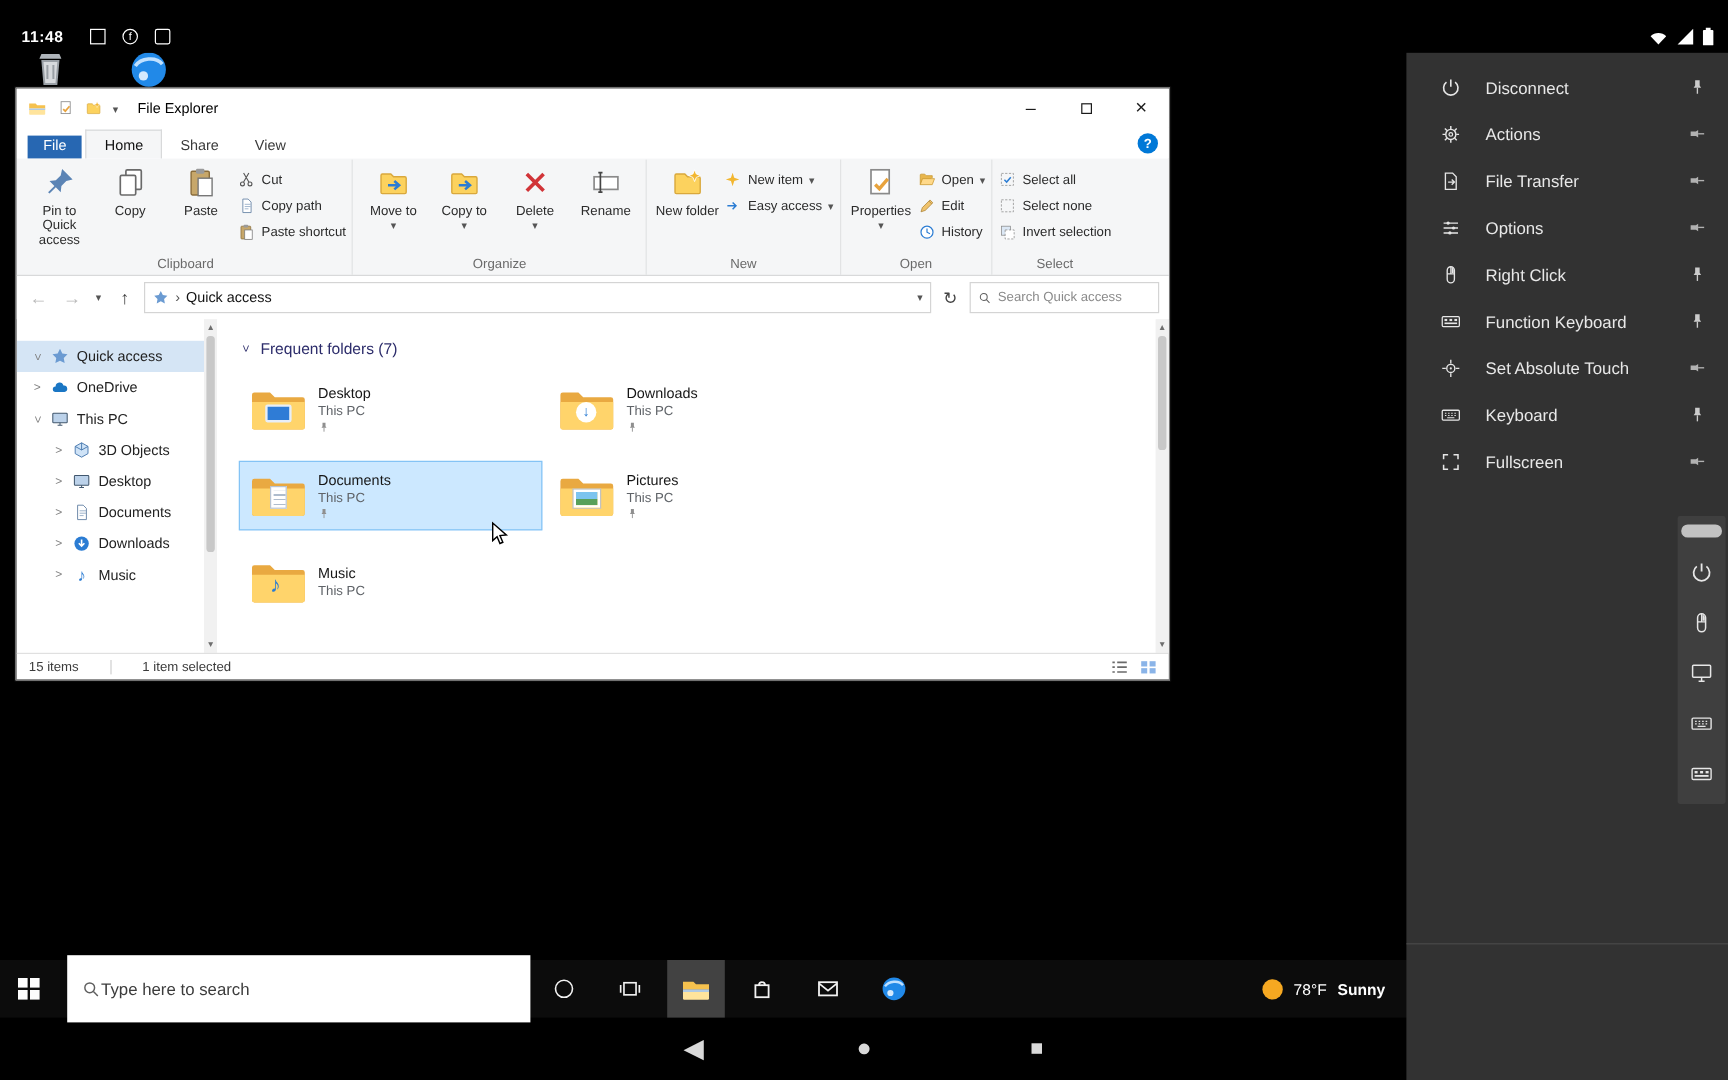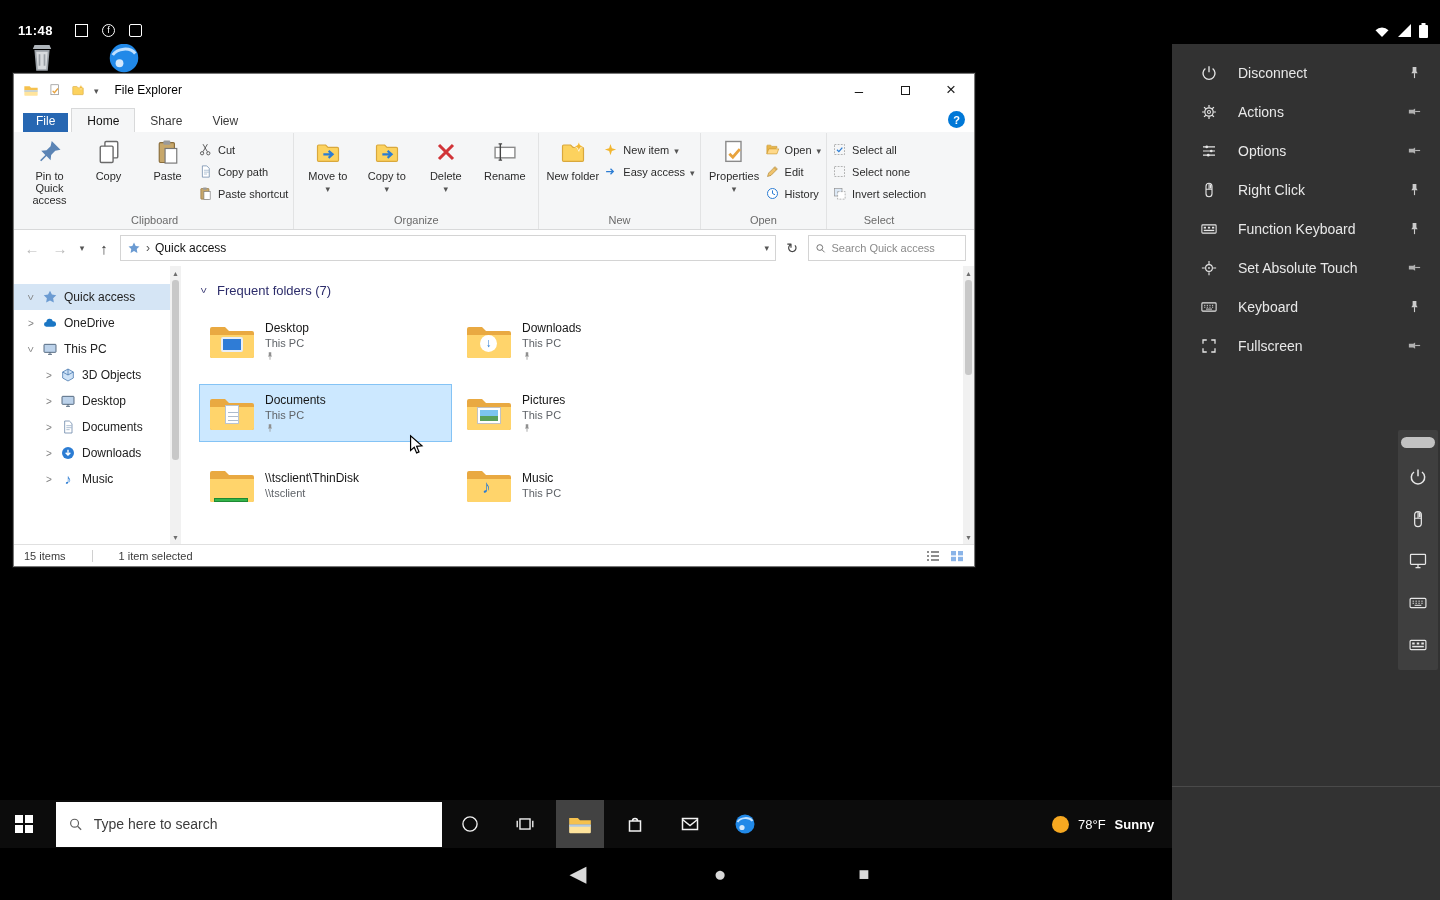--- a/index.html
+++ b/index.html
@@ -116,21 +116,21 @@
 .vt svg { display:block; }
 
 
 .cursor { position:absolute; left:406px; top:434px; z-index:15; }
 
 
 .taskbar { position:absolute; left:0; top:800px; width:1440px; height:48px; background:#0c0c0c; display:flex; align-items:center; z-index:30; }
 .start-btn { width:48px; height:48px; display:flex; align-items:center; justify-content:center; flex:none; }
 .win-logo { display:grid; grid-template-columns:8px 8px; grid-template-rows:8px 8px; gap:2px; }
 .win-logo span { background:#fdfdfd; }
-.tb-search { width:386px; height:45px; background:#fff; display:flex; align-items:center; gap:10px; padding:0 12px; margin-left:8px; flex:none; }
+.tb-search { width:386px; height:56px; background:#fff; display:flex; align-items:center; padding:0 12px; margin-left:8px; flex:none; }
 .tb-search input { border:none; outline:none; width:100%; font-size:14px; font-family:"Liberation Sans",sans-serif; color:#222; }
 .tb-search input::placeholder { color:#3c3c3c; }
 .tb-icons { display:flex; align-items:center; margin-left:4px; gap:7px; }
 .tb-btn { width:48px; height:48px; display:flex; align-items:center; justify-content:center; }
 .tb-btn.active { background:#424242; }
 .tb-btn svg { display:block; }
 .tb-weather { position:absolute; left:1052px; top:0; height:48px; display:flex; align-items:center; gap:9px; color:#fff; font-size:13px; }
 .sun { width:17px; height:17px; border-radius:50%; background:#f6a821; }
 
 
@@ -740,32 +740,20 @@
             </span>
             <span class="tile-text">
               <span class="t-name">Pictures</span>
               <span class="t-loc">This PC</span>
               <svg class="t-pin" viewBox="0 0 24 24">
                   <use href="#i-ping"></use>
                 </svg>
             </span>
           </div>
 
-          <div class="tile">
-            <span class="tile-icon">
-              <svg width="48" height="40" viewBox="0 0 48 38">
-                  <use href="#i-f"></use>
-                </svg>
-                <span class="ovl ovl-net"></span>
-            </span>
-            <span class="tile-text">
-              <span class="t-name">\\tsclient\ThinDisk</span>
-              <span class="t-loc">\\tsclient</span>
-            </span>
-          </div>
 
           <div class="tile">
             <span class="tile-icon">
               <svg width="48" height="40" viewBox="0 0 48 38">
                   <use href="#i-f"></use>
                 </svg>
                 <span class="ovl ovl-music">♪</span>
             </span>
             <span class="tile-text">
               <span class="t-name">Music</span>
@@ -886,20 +874,29 @@
         <svg class="mi" viewBox="0 0 24 24">
             <use href="#i-gear"></use>
           </svg>
         <span class="sb-label">Actions</span>
         <svg class="pin horiz" viewBox="0 0 24 24">
             <use href="#i-pin"></use>
           </svg>
       </div>
       <div class="sb-item">
         <svg class="mi" viewBox="0 0 24 24">
+            <use href="#i-transfer"></use>
+          </svg>
+        <span class="sb-label">File Transfer</span>
+        <svg class="pin horiz" viewBox="0 0 24 24">
+            <use href="#i-pin"></use>
+          </svg>
+      </div>
+      <div class="sb-item">
+        <svg class="mi" viewBox="0 0 24 24">
             <use href="#i-options"></use>
           </svg>
         <span class="sb-label">Options</span>
         <svg class="pin horiz" viewBox="0 0 24 24">
             <use href="#i-pin"></use>
           </svg>
       </div>
       <div class="sb-item">
         <svg class="mi" viewBox="0 0 24 24">
             <use href="#i-mouse"></use>

